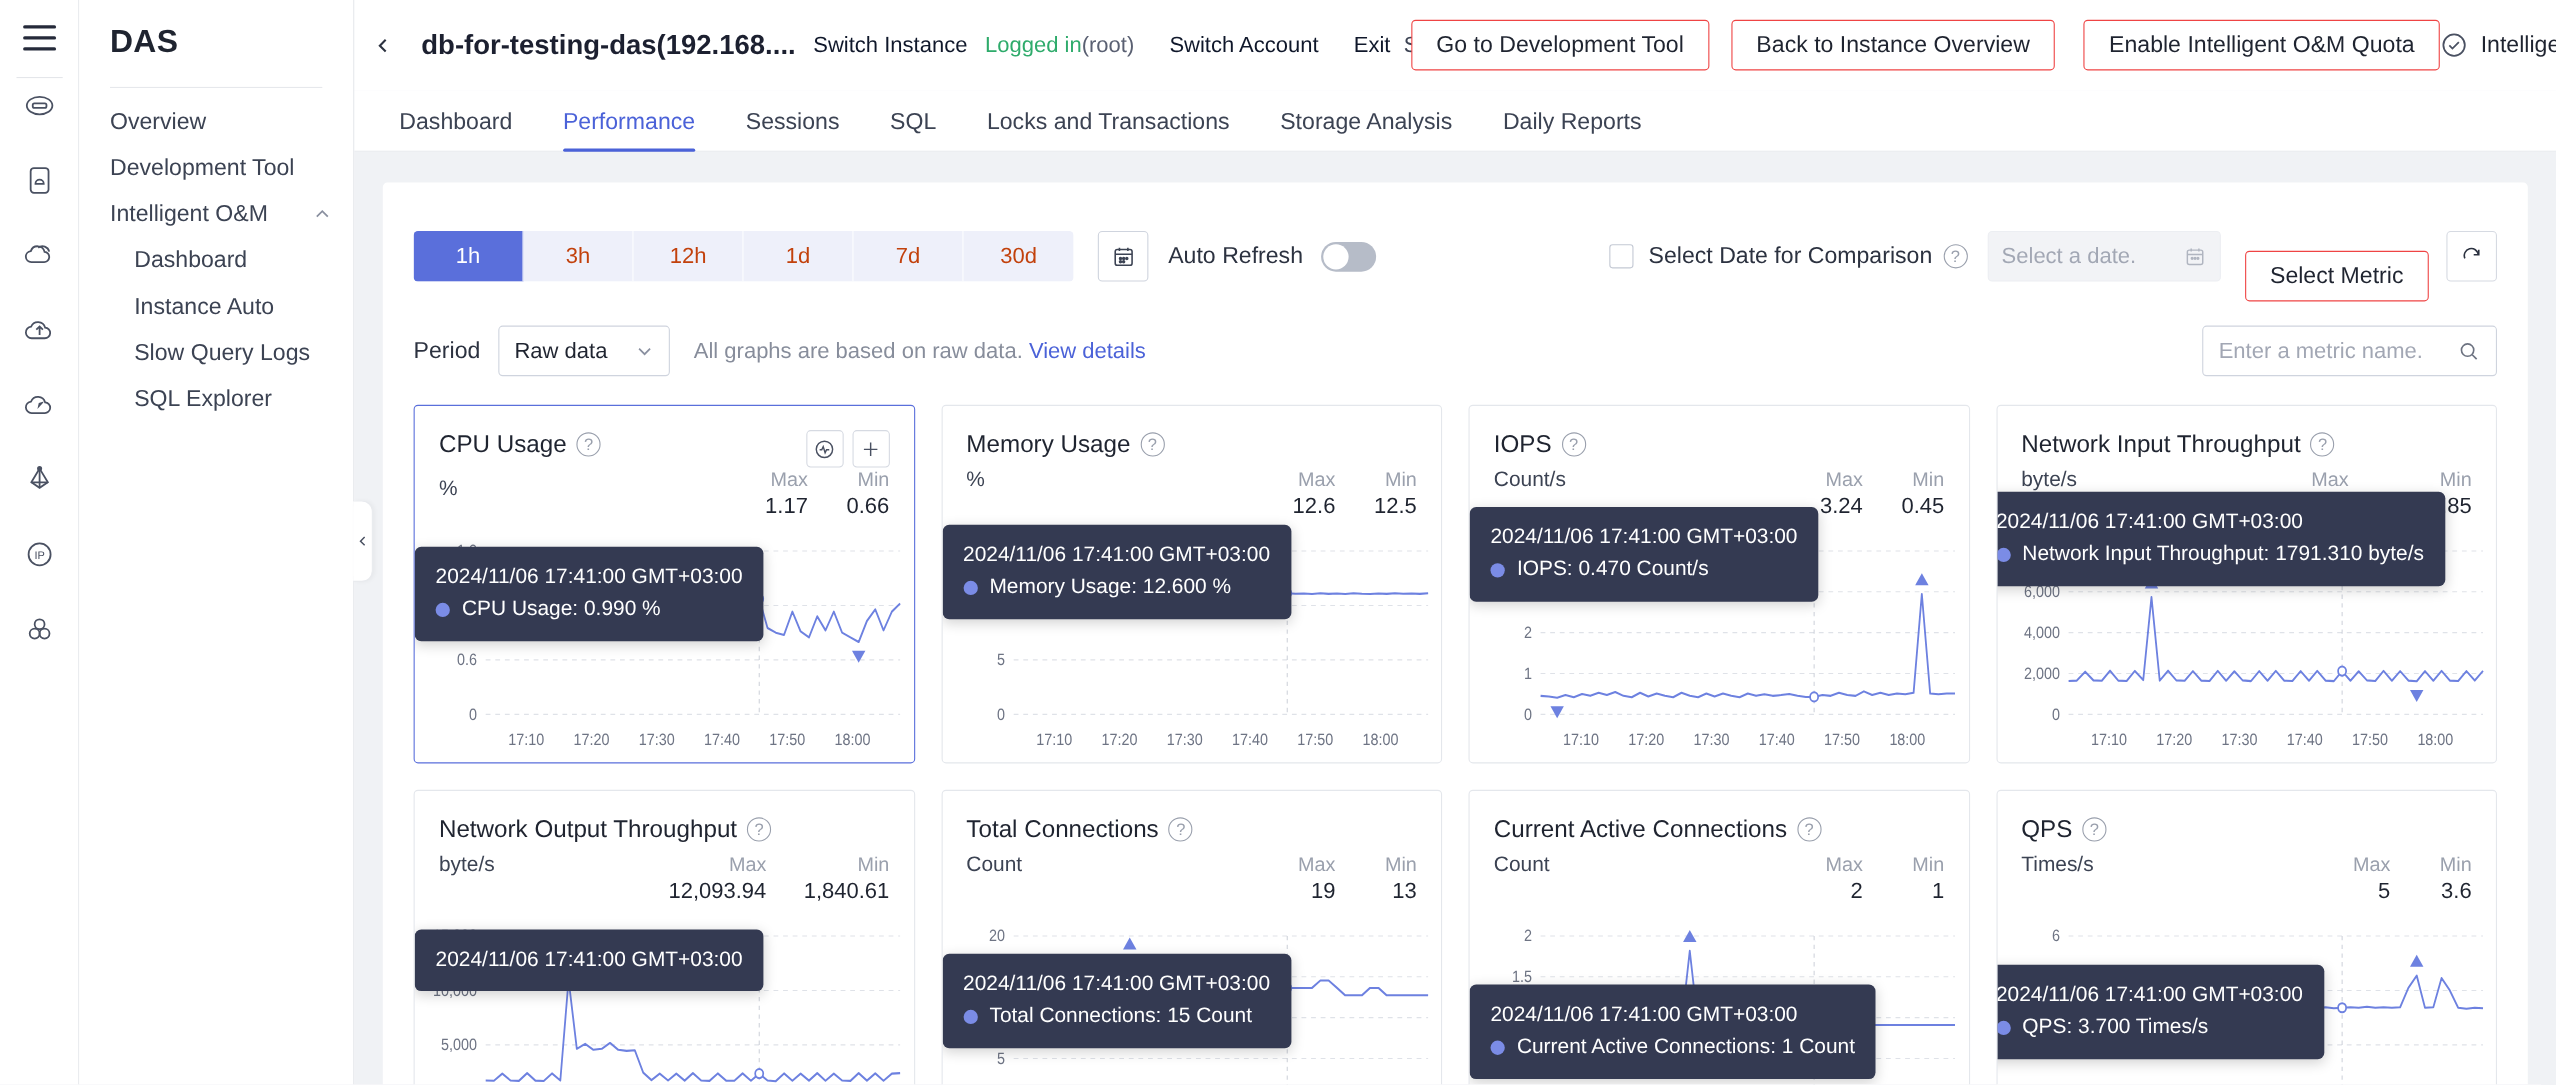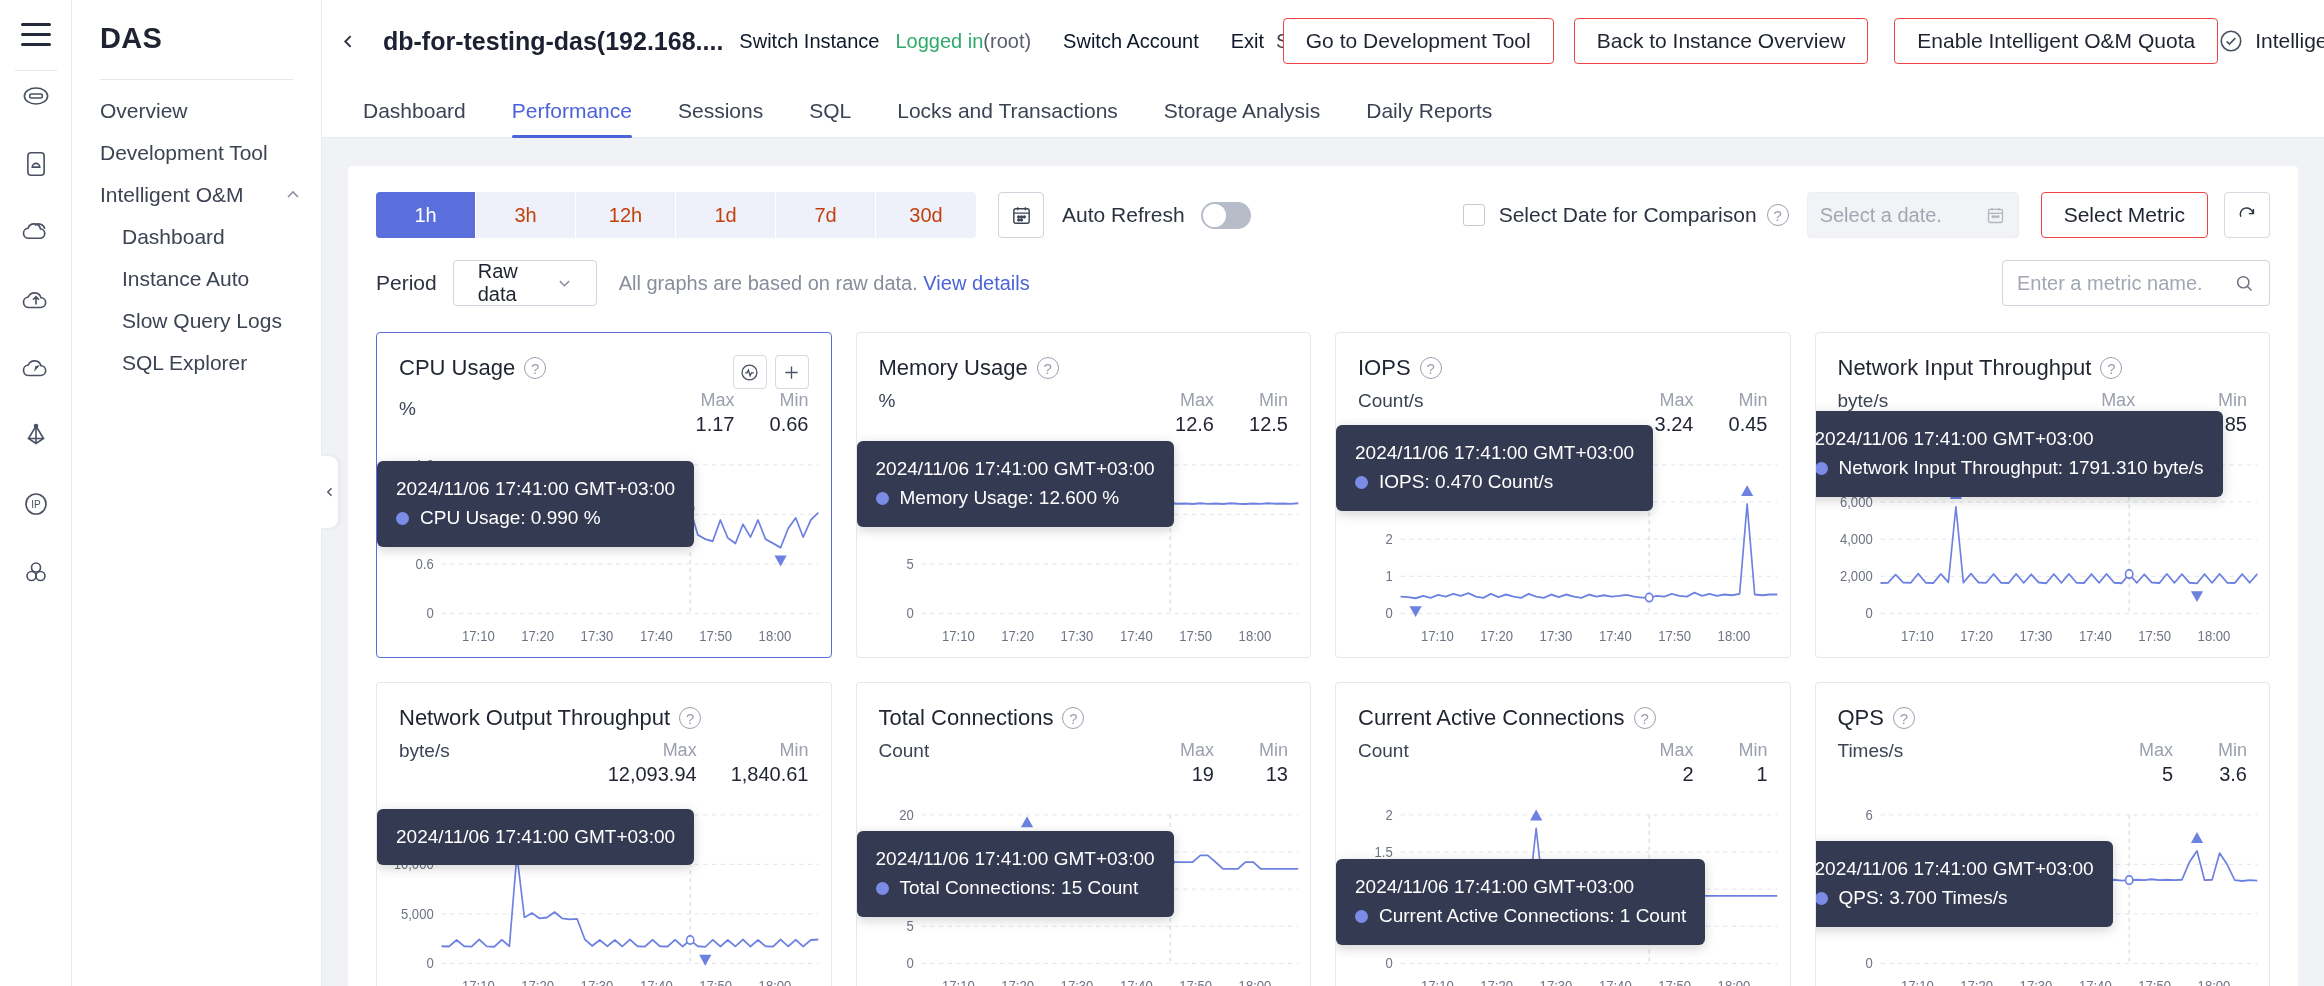--- a/index.html
+++ b/index.html
@@ -107,22 +107,22 @@
   .date-input { width:212px; height:46px; background:#f2f3f6; border:1px solid #eceef2; border-radius:4px;
      margin-left:18px; display:flex; align-items:center; padding:0 12px; color:#a2a7b4; font-size:20px; cursor:pointer;}
   .date-input svg { margin-left:auto; width:21px; height:21px; color:#b0b5c0;}
   .refresh-btn { width:46px; height:46px; border:1px solid #d6dae2; border-radius:4px; margin-left:16px;
      display:flex; align-items:center; justify-content:center; cursor:pointer;}
   .refresh-btn svg { width:22px; height:22px; color:#2c3240;}
 
   
   .period-row { display:flex; align-items:center; margin-top:22px; }
   .period-lbl { font-size:21px; color:#2c3240; margin-right:16px;}
-  .select { width:144px; height:46px; border:1px solid #cfd4de; border-radius:4px; display:flex;
-     align-items:center; padding:0 24px; font-size:20px; color:#1f2430; cursor:pointer;}
+  .select { width:156px; height:46px; border:1px solid #cfd4de; border-radius:4px; display:flex;
+     align-items:center; padding:0 14px; font-size:20px; color:#1f2430; cursor:pointer;}
   .select svg { margin-left:auto; width:16px; height:16px; color:#8a90a0;}
   .period-note { font-size:20px; color:#878d9b; margin-left:22px;}
   .period-note a { color:#4b62d8; text-decoration:none; cursor:pointer;}
   .metric-search { margin-left:auto; width:268px; height:46px; border:1px solid #cfd4de; border-radius:4px;
      display:flex; align-items:center; padding:0 14px; }
   .metric-search input { border:none; outline:none; font-size:20px; color:#1f2430; width:100%;
      font-family:"Liberation Sans", sans-serif; background:transparent;}
   .metric-search input::placeholder { color:#a2a7b4; }
   .metric-search svg { width:21px; height:21px; color:#6c7280; flex:0 0 21px;}
 
@@ -341,21 +341,21 @@
             <div class="date-input">
               <span>Select a date.</span>
               <svg viewBox="0 0 24 24" fill="none" stroke="currentColor" stroke-width="1.5">
                 <rect x="4" y="5" width="16" height="15" rx="2"></rect>
                   <path d="M4 9.5h16M8 3.4v3M16 3.4v3"></path>
                 <circle cx="9" cy="13.5" r=".9" fill="currentColor"></circle>
                   <circle cx="12" cy="13.5" r=".9" fill="currentColor"></circle>
                 <circle cx="15" cy="13.5" r=".9" fill="currentColor"></circle>
               </svg>
             </div>
-            <div class="btn" style="margin-left:22px;">Select Metric</div>
+            <div class="btn" style="margin-left:22px;margin-top:36px;">Select Metric</div>
             <div class="refresh-btn">
               <svg viewBox="0 0 24 24" fill="none" stroke="currentColor" stroke-width="1.6">
                 <path d="M19 5.5v5h-5"></path>
                   <path d="M18.6 10.4A7 7 0 105.2 14"></path>
               </svg>
             </div>
           </div>
         </div>
 
         <div class="period-row">

